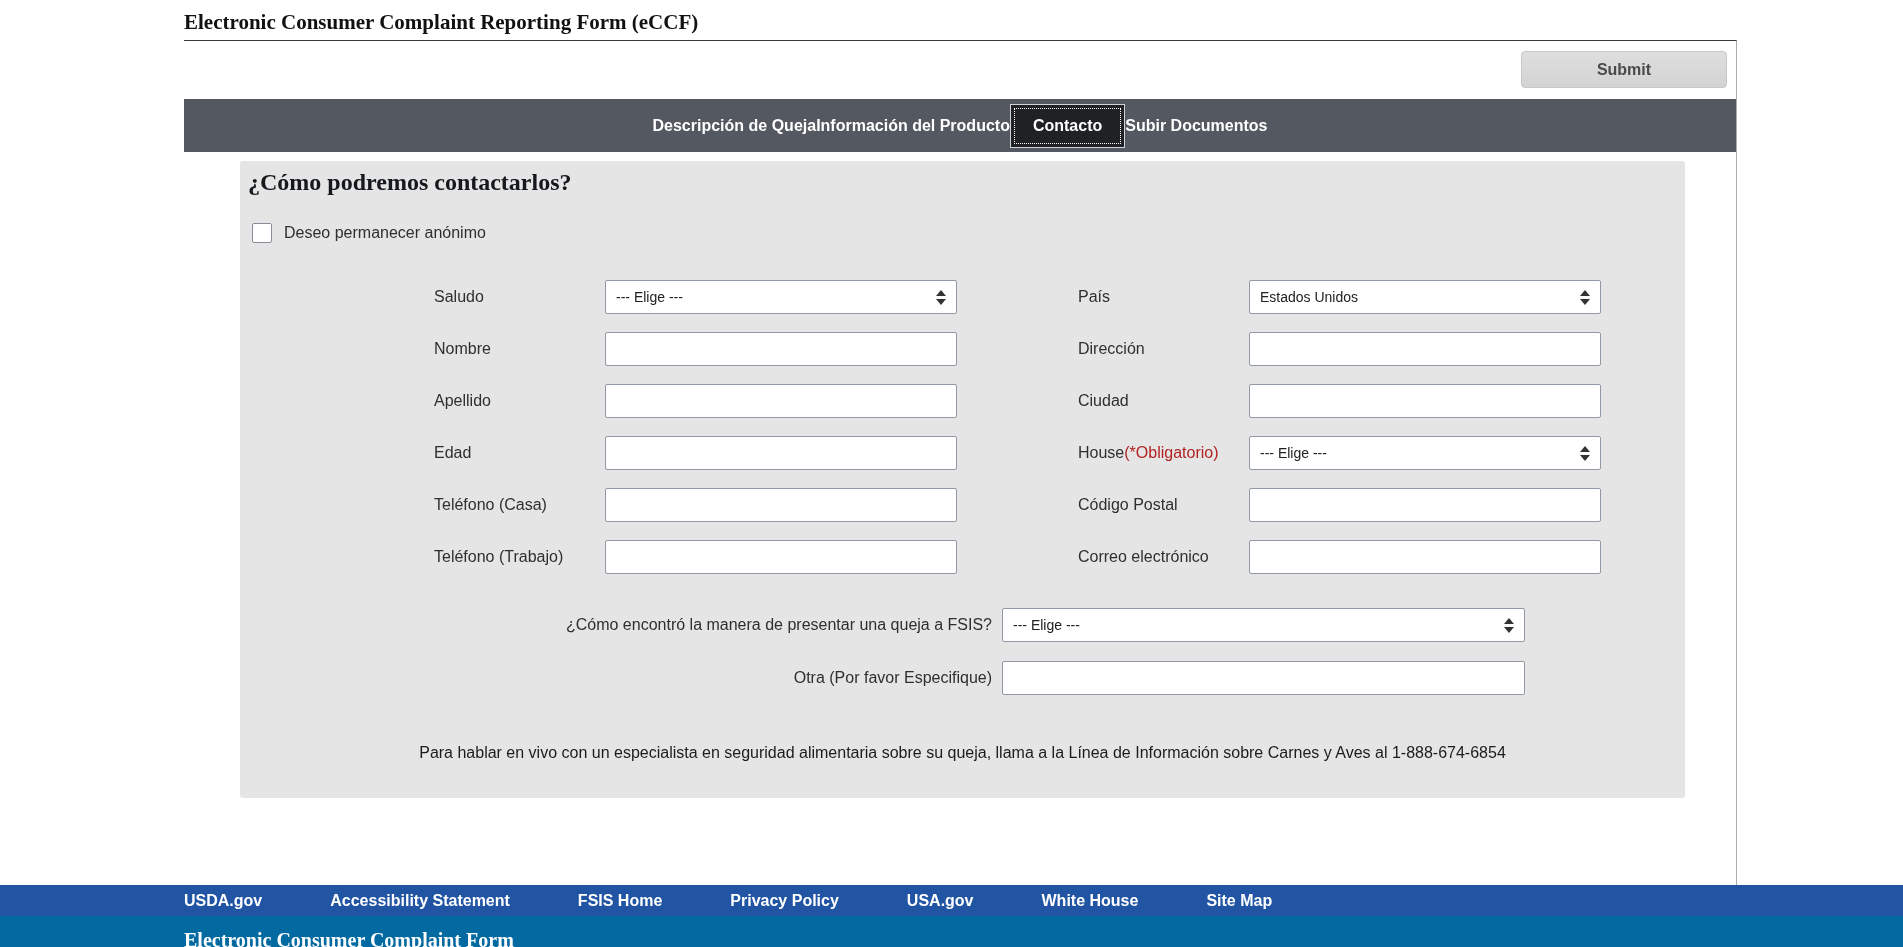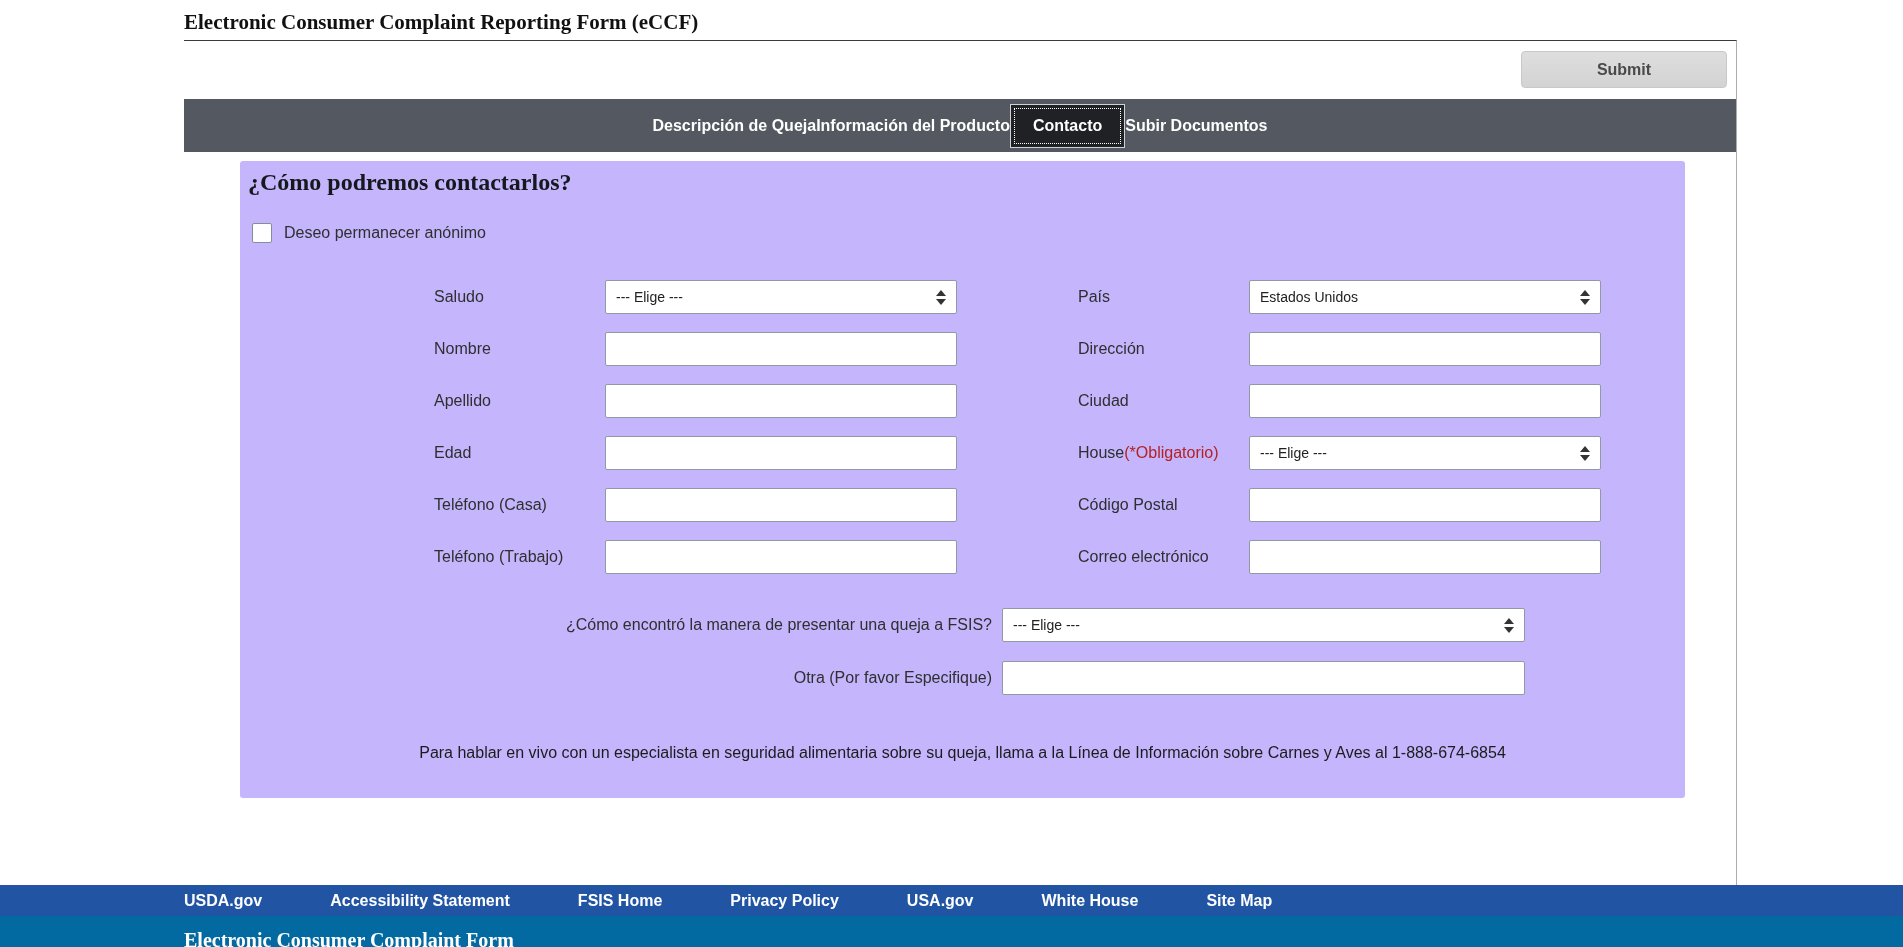--- a/index.html
+++ b/index.html
@@ -48,21 +48,21 @@
     background: #1f2125;
     border: 1px solid #cfd3d9;
     outline: 1px dotted #ffffff; outline-offset: -5px;
     padding: 12px 22px;
   }
 
   
   .panel {
     width: 1445px; height: 637px;
     margin: 9px 0 0 56px;
-    background: #c4b5fd;
+    background: #e5e5e5;
     border-radius: 3px;
     overflow: hidden; 
   }
   .panel-heading {
     font-family: "Liberation Serif", serif;
     font-weight: bold; font-size: 24px; color: #15181c;
     margin: 8px 0 0 8px;
   }
   .chk-row { display: flex; align-items: center; gap: 12px; margin: 27px 0 0 12px; }
   .checkbox {

